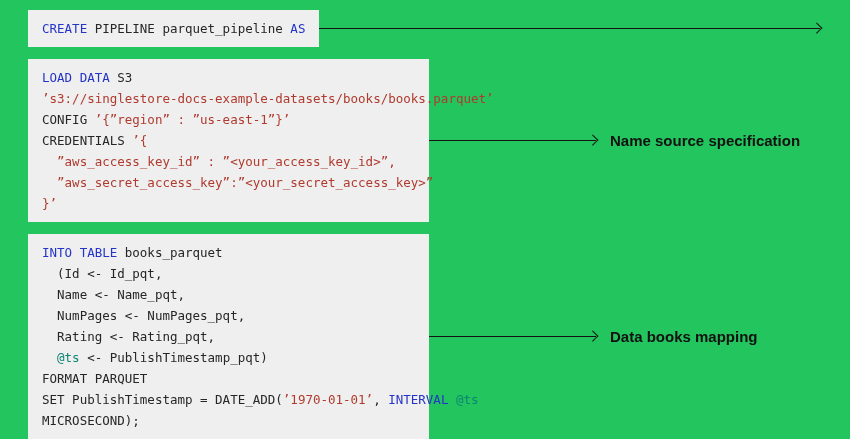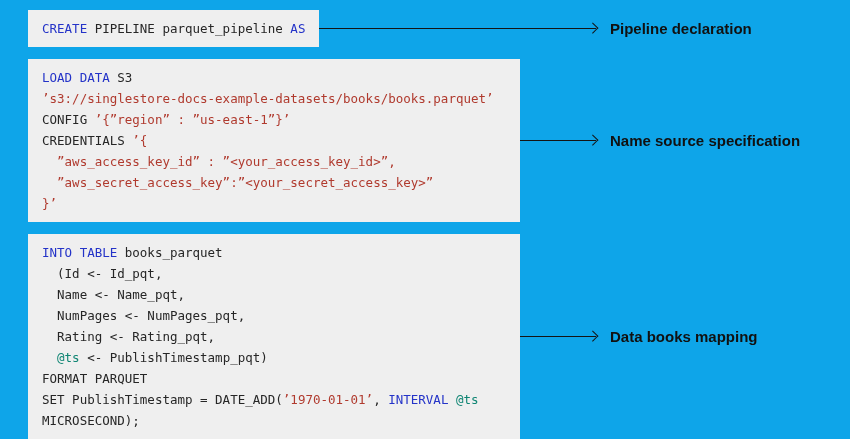--- a/index.html
+++ b/index.html
@@ -9,21 +9,21 @@
     --plain:#262626;
     --block-bg:#efefef;
     --arrow:#141414;
     --label:#111111;
   }
   *{box-sizing:border-box;}
   html,body{margin:0;padding:0;background:#ffffff;}
   .canvas{
     width:850px;
     height:439px;
-    background:#0ea5e9;
+    background:#22c55e;
     padding:10px 28px 10px 28px;
     display:flex;
     flex-direction:column;
     gap:12px;
     font-family:"Liberation Sans", sans-serif;
     overflow:hidden;
   }
   .row{
     display:flex;
     align-items:center;
@@ -31,21 +31,21 @@
   pre.code{
     margin:0;
     background:var(--block-bg);
     padding:8px 14px;
     font-family:"DejaVu Sans Mono", monospace;
     font-size:12.5px;
     line-height:21px;
     white-space:pre;
     color:var(--plain);
   }
-  pre.code.wide{width:492px;}
+  pre.code.wide{width:401px;}
   .code-line{min-height:21px;}
   .seg-keyword{color:var(--kw);}
   .seg-string{color:var(--str);}
   .seg-variable{color:var(--var);}
   .seg-plain{color:var(--plain);}
   .arrow{
     flex:1;
     height:0;
     border-top:1.6px solid var(--arrow);
     position:relative;
@@ -75,21 +75,20 @@
 </head>
 <body>
 
 <div class="canvas">
 
   <div class="row">
     <pre class="code"><div class="code-line"><span class="seg-keyword">CREATE</span><span class="seg-plain"> PIPELINE parquet_pipeline </span><span class="seg-keyword">AS</span></div></pre>
     <div class="arrow">
       <span class="head"></span>
     </div>
-    <div class="label">Pipeline declaration</div>
   </div>
 
   <div class="row">
     <pre class="code wide"><div class="code-line"><span class="seg-keyword">LOAD DATA</span><span class="seg-plain"> S3</span></div><div class="code-line"><span class="seg-string">’s3://singlestore-docs-example-datasets/books/books.parquet’</span></div><div class="code-line"><span class="seg-plain">CONFIG </span><span class="seg-string">’{”region” : ”us-east-1”}’</span></div><div class="code-line"><span class="seg-plain">CREDENTIALS </span><span class="seg-string">’{</span></div><div class="code-line"><span class="seg-string">  ”aws_access_key_id” : ”&lt;your_access_key_id&gt;”,</span></div><div class="code-line"><span class="seg-string">  ”aws_secret_access_key”:”&lt;your_secret_access_key&gt;”</span></div><div class="code-line"><span class="seg-string">}’</span></div></pre>
     <div class="arrow">
       <span class="head"></span>
     </div>
     <div class="label">Name source specification</div>
   </div>
 

